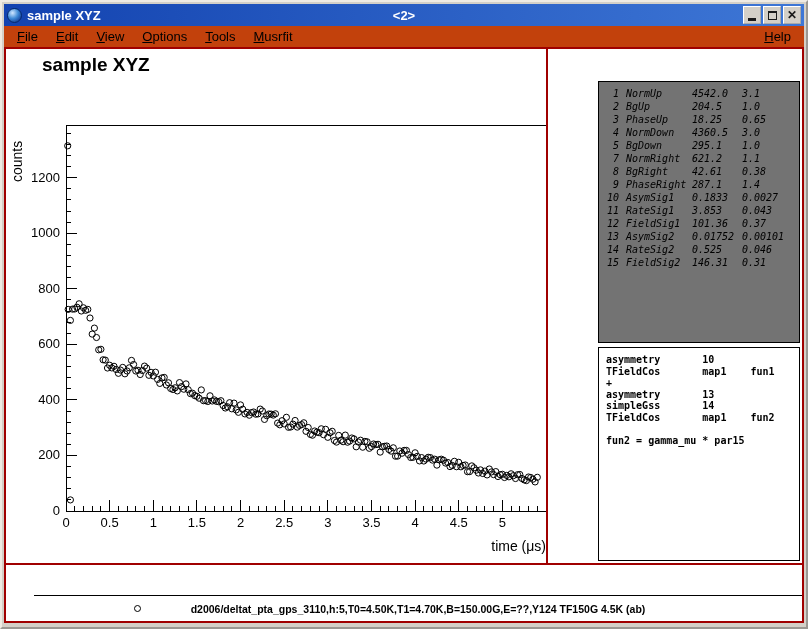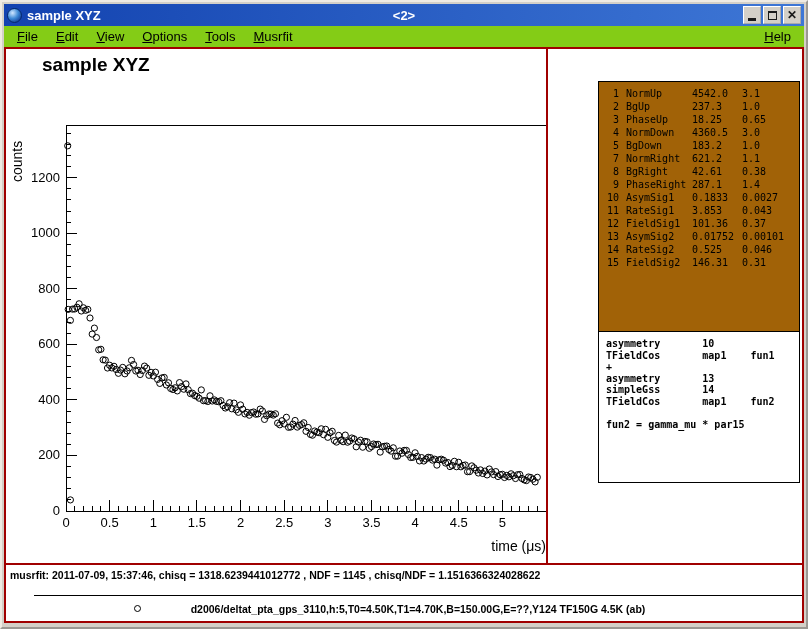--- a/index.html
+++ b/index.html
@@ -20,47 +20,47 @@
   .title-center{position:absolute;left:50%;transform:translateX(-50%);
                 font-size:13px;font-weight:bold;}
   .win-btns{margin-left:auto;display:flex;gap:2px;}
   .win-btn{width:18px;height:18px;background:#d4d0c8;border:1px outset #fff;
            display:flex;align-items:center;justify-content:center;cursor:pointer;color:#1a1a1a;}
   .g-min{width:8px;height:3px;background:#1a1a1a;margin-top:8px;}
   .g-max{width:9px;height:9px;border:1px solid #1a1a1a;border-top-width:2px;}
   .g-close{font-size:12px;font-weight:bold;line-height:1;}
 
   
-  .menubar{position:absolute;left:2px;top:24px;right:2px;height:21px;background:#84cc16;
+  .menubar{position:absolute;left:2px;top:24px;right:2px;height:21px;background:#c2410c;
            display:flex;align-items:center;font-size:13px;color:#000;padding:0 4px;}
   .menu-left{display:flex;}
   .menu-item{padding:2px 9px;cursor:default;}
   .menu-right{margin-left:auto;display:flex;}
 
   
   .canvas{position:absolute;left:2px;right:2px;top:45px;bottom:4px;background:#fff;
           border:2px solid #a00000;}
   .canvas-title{position:absolute;left:36px;top:5px;font-size:19px;font-weight:bold;color:#000;}
 
   #plot{position:absolute;left:0;top:0;}
   #plot text{font-family:"Liberation Sans",sans-serif;fill:#000;}
 
   .divider-v{position:absolute;left:540px;top:0;width:2px;height:514px;background:#a00000;}
   .divider-h{position:absolute;left:0;top:514px;width:100%;height:2px;background:#a00000;}
 
   
   .stats-box{position:absolute;left:592px;top:32px;width:202px;height:262px;
-             border:1px solid #000;background:#a16207;padding:5px 2px 4px 7px;
-             font-family:"DejaVu Sans Mono",monospace;font-size:10px;line-height:13px;color:#000;}
+             border:1px solid #000;background:#737373;padding:5px 2px 4px 7px;
+             font-family:"DejaVu Sans Mono",monospace;font-size:10px;line-height:13px;color:#000;font-style:italic;}
   .srow{white-space:nowrap;}
   .c-idx{display:inline-block;width:13px;text-align:right;margin-right:7px;}
   .c-name{display:inline-block;width:66px;}
   .c-val{display:inline-block;width:50px;}
 
-  .theory-box{position:absolute;left:592px;top:282px;width:202px;height:152px;
+  .theory-box{position:absolute;left:592px;top:298px;width:202px;height:214px;
               border:1px solid #000;background:#fff;padding:6px 2px 0 7px;
               font-family:"DejaVu Sans Mono",monospace;font-size:10px;font-weight:bold;
               line-height:11.5px;color:#000;}
   .tline{white-space:pre;}
 
   
   .info-line{position:absolute;left:4px;top:520px;font-size:10.5px;font-weight:bold;
              white-space:nowrap;color:#000;}
   .legend-strip{position:absolute;left:0;right:0;top:546px;bottom:0;border-top:1px solid #000;
                 display:flex;align-items:center;margin-left:28px;}
@@ -436,24 +436,24 @@
         <circle cx="531.3" cy="428.3" r="3.1" fill="none" stroke="#000"></circle>
         <circle cx="61.7" cy="96.8" r="3.1" fill="none" stroke="#000"></circle>
         <circle cx="64.4" cy="450.9" r="3.1" fill="none" stroke="#000"></circle>
       </svg>
 
     <div class="divider-v"></div>
     <div class="divider-h"></div>
 
     <div class="stats-box" id="stats-box">
         <div class="srow"><span class="c-idx">1</span><span class="c-name">NormUp</span><span class="c-val">4542.0</span><span class="c-err">3.1</span></div>
-        <div class="srow"><span class="c-idx">2</span><span class="c-name">BgUp</span><span class="c-val">237.3</span><span class="c-err">1.0</span></div>
+        <div class="srow"><span class="c-idx">2</span><span class="c-name">BgUp</span><span class="c-val">204.5</span><span class="c-err">1.0</span></div>
         <div class="srow"><span class="c-idx">3</span><span class="c-name">PhaseUp</span><span class="c-val">18.25</span><span class="c-err">0.65</span></div>
         <div class="srow"><span class="c-idx">4</span><span class="c-name">NormDown</span><span class="c-val">4360.5</span><span class="c-err">3.0</span></div>
-        <div class="srow"><span class="c-idx">5</span><span class="c-name">BgDown</span><span class="c-val">183.2</span><span class="c-err">1.0</span></div>
+        <div class="srow"><span class="c-idx">5</span><span class="c-name">BgDown</span><span class="c-val">295.1</span><span class="c-err">1.0</span></div>
         <div class="srow"><span class="c-idx">7</span><span class="c-name">NormRight</span><span class="c-val">621.2</span><span class="c-err">1.1</span></div>
         <div class="srow"><span class="c-idx">8</span><span class="c-name">BgRight</span><span class="c-val">42.61</span><span class="c-err">0.38</span></div>
         <div class="srow"><span class="c-idx">9</span><span class="c-name">PhaseRight</span><span class="c-val">287.1</span><span class="c-err">1.4</span></div>
         <div class="srow"><span class="c-idx">10</span><span class="c-name">AsymSig1</span><span class="c-val">0.1833</span><span class="c-err">0.0027</span></div>
         <div class="srow"><span class="c-idx">11</span><span class="c-name">RateSig1</span><span class="c-val">3.853</span><span class="c-err">0.043</span></div>
         <div class="srow"><span class="c-idx">12</span><span class="c-name">FieldSig1</span><span class="c-val">101.36</span><span class="c-err">0.37</span></div>
         <div class="srow"><span class="c-idx">13</span><span class="c-name">AsymSig2</span><span class="c-val">0.01752</span><span class="c-err">0.00101</span></div>
         <div class="srow"><span class="c-idx">14</span><span class="c-name">RateSig2</span><span class="c-val">0.525</span><span class="c-err">0.046</span></div>
         <div class="srow"><span class="c-idx">15</span><span class="c-name">FieldSig2</span><span class="c-val">146.31</span><span class="c-err">0.31</span></div>
       </div>
@@ -461,21 +461,20 @@
         <div class="tline">asymmetry       10</div>
         <div class="tline">TFieldCos       map1    fun1</div>
         <div class="tline">+</div>
         <div class="tline">asymmetry       13</div>
         <div class="tline">simpleGss       14</div>
         <div class="tline">TFieldCos       map1    fun2</div>
         <div class="tline"> </div>
         <div class="tline">fun2 = gamma_mu * par15</div>
       </div>
 
-    <div class="info-line">musrfit: 2011-07-09, 15:37:46, chisq = 1318.6239441012772 , NDF = 1145 , chisq/NDF = 1.1516366324028622</div>
 
     <div class="legend-strip">
       <span class="legend-marker"></span>
       <span class="legend-text">d2006/deltat_pta_gps_3110,h:5,T0=4.50K,T1=4.70K,B=150.00G,E=??,Y124 TF150G 4.5K (ab)</span>
     </div>
   </div>
 
 </div>
 
 </body></html>

